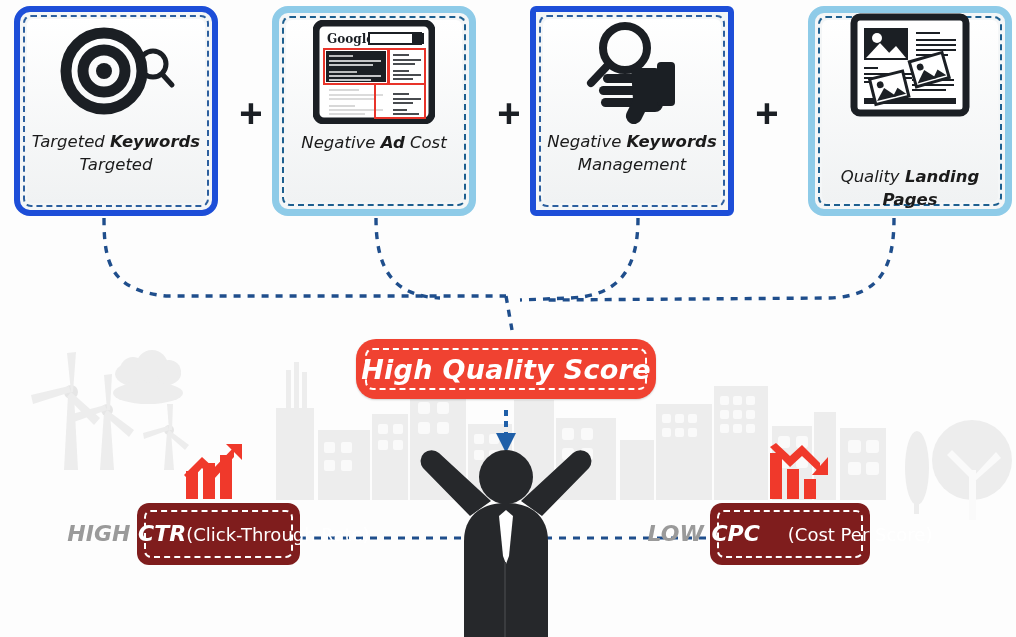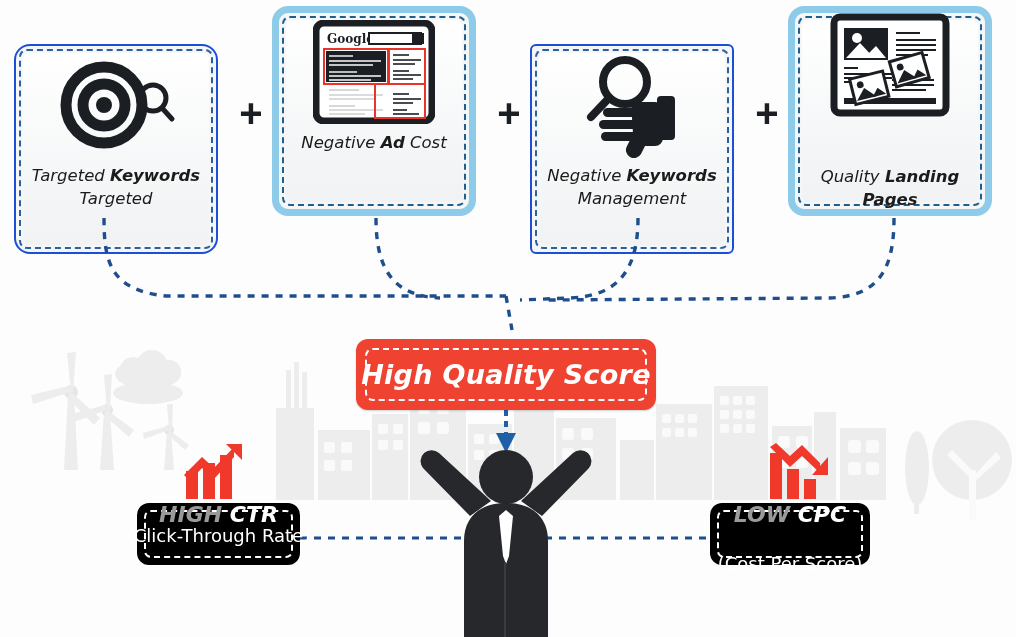--- a/index.html
+++ b/index.html
@@ -13,21 +13,21 @@
   #stage{position:absolute;left:0;top:0;width:1016px;height:637px;overflow:hidden;background:#fdfdfd;}
 
   
   .cards{position:absolute;left:0;top:0;width:1016px;height:232px;}
   .card{
     position:absolute;top:6px;width:204px;height:210px;
     border-radius:16px;box-sizing:border-box;
     background:#f4f6f7;
     display:flex;flex-direction:column;align-items:center;justify-content:flex-start;
   }
-  .card.dark-border{border:2px solid #1d4ed8;margin-top:38px;}
+  .card.dark-border{border:6px solid #1d4ed8;}
   .card.light-border{border:7px solid #8ecbe8;}
   .card .inner-dash{
     position:absolute;left:3px;top:3px;right:3px;bottom:3px;
     border:2px dashed #2c5f9e;border-radius:8px;pointer-events:none;
   }
   .card.light-border .inner-dash{border-color:#1d5f8f;}
   .card .inner-bg{
     position:absolute;left:7px;top:7px;right:7px;bottom:7px;
     background:linear-gradient(#ffffff,#f0f2f3);border-radius:6px;
   }
@@ -46,38 +46,38 @@
   }
 
   
   .layer{position:absolute;left:0;top:0;width:1016px;height:637px;pointer-events:none;}
   #bg-layer{z-index:1;}
   #connector-layer{z-index:4;}
   #person-layer{z-index:5;}
 
   
   .hqs{
-    position:absolute;left:356px;top:339px;width:300px;height:71px;
-    background:#f04231;border-radius:12px;z-index:7;
+    position:absolute;left:356px;top:339px;width:300px;height:60px;
+    background:#f04231;border-radius:20px;z-index:7;
     display:flex;align-items:center;justify-content:center;
     box-shadow:0 1px 2px rgba(0,0,0,.18);
   }
   .hqs .dash{
     position:absolute;left:9px;top:9px;right:9px;bottom:9px;
     border:2px dashed #ffffff;border-radius:8px;
   }
   .hqs span{
     position:relative;color:#fff;font-weight:bold;font-style:italic;
     font-size:27px;letter-spacing:.3px;font-family:"DejaVu Sans", sans-serif;
   }
 
   
   .metric{
-    position:absolute;height:62px;background:#000000;border-radius:12px;z-index:7;
-    display:flex;flex-direction:column;align-items:center;justify-content:flex-start;
+    position:absolute;height:62px;background:#7f1d1d;border-radius:12px;z-index:7;
+    display:flex;flex-direction:row;align-items:center;justify-content:center;
   }
   .metric .dash{
     position:absolute;left:7px;top:7px;right:7px;bottom:7px;
     border:2px dashed #ffffff;border-radius:7px;
   }
   .metric .big{position:relative;font-style:italic;font-weight:bold;font-size:22px;line-height:24px;color:#ffffff;white-space:nowrap;}
   .metric .big .muted{color:#9a9a9a;}
   .metric .sub{position:relative;font-size:18px;line-height:17px;color:#ffffff;white-space:nowrap;font-family:"DejaVu Sans", sans-serif;}
   #metric-ctr{left:137px;top:503px;width:163px;}
   #metric-cpc{left:710px;top:503px;width:160px;gap:28px;}
@@ -302,21 +302,21 @@
         </svg>
       </div>
       <div class="card-label">
         <span>Negative </span><b>Keywords</b><br>
         <span>Management</span>
       </div>
     </div>
 
     <div class="plus" style="left:750px;">+</div>
 
-    <div class="card light-border" style="left:788px;gap:48px;">
+    <div class="card light-border" style="left:808px;gap:48px;">
       <div class="inner-bg"></div>
       <div class="inner-dash"></div>
       <div class="card-icon">
         <svg width="120" height="104" viewBox="0 0 120 104">
           <rect x="4" y="4" width="112" height="96" rx="6" fill="#fff" stroke="#1b1f24" stroke-width="7"></rect>
 
           <rect x="14" y="15" width="44" height="32" fill="#1b1f24"></rect>
           <circle cx="27" cy="25" r="5" fill="#fff"></circle>
           <path d="M16 45 L30 30 L44 45 Z" fill="#fff"></path>
           <path d="M34 45 L46 33 L56 45 Z" fill="#fff"></path>

